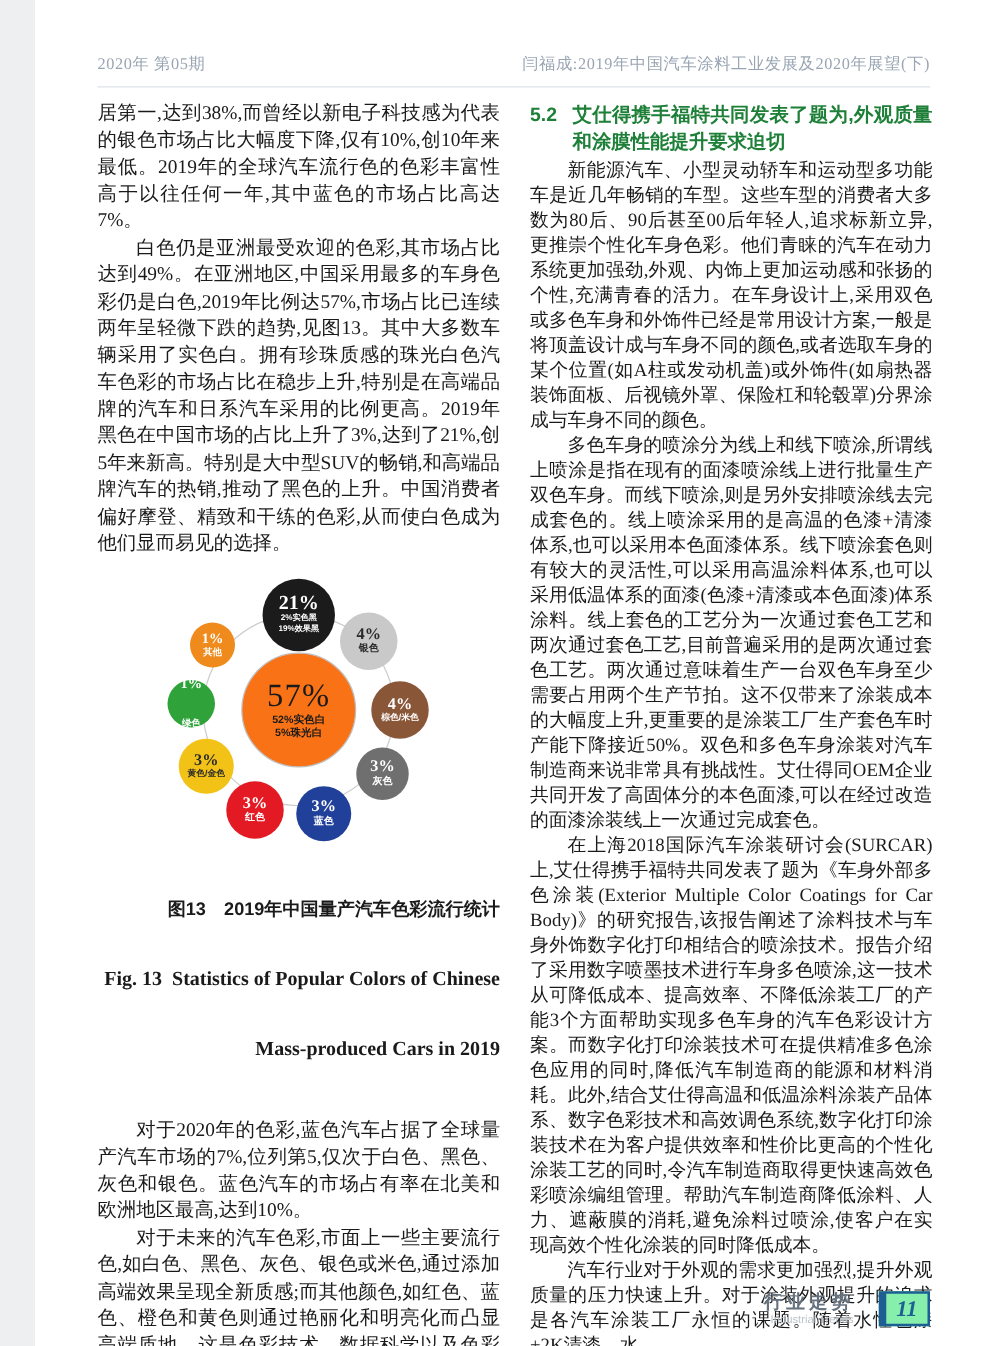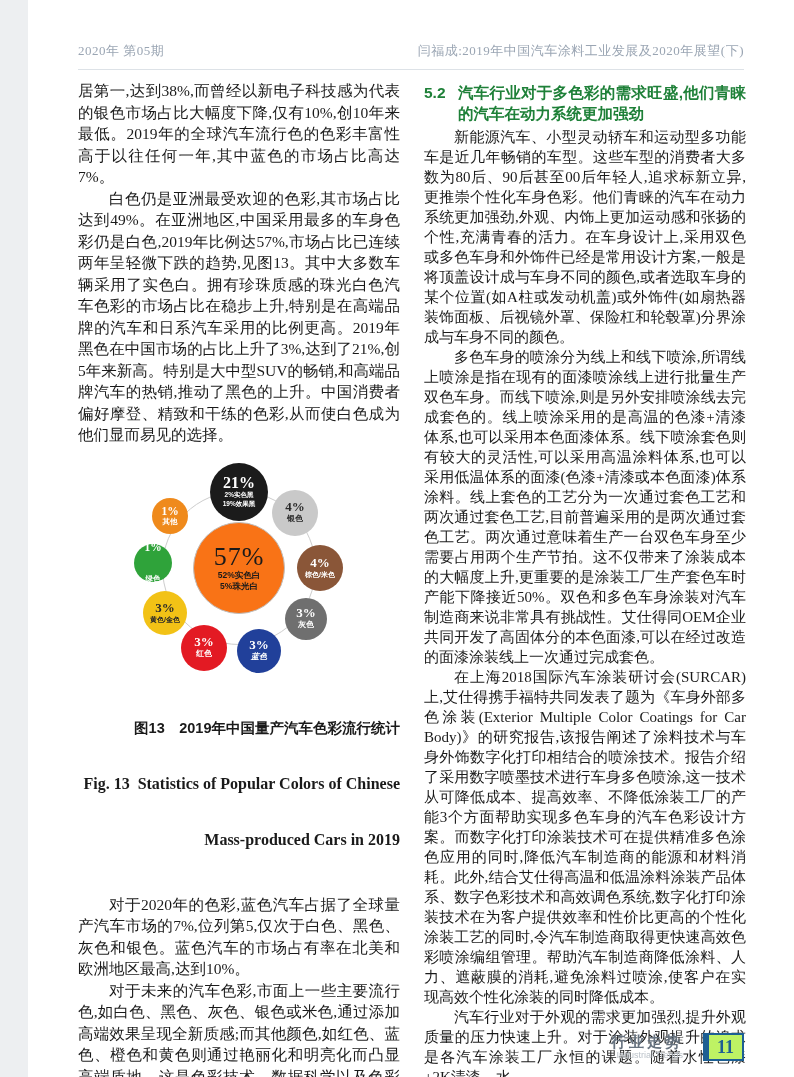--- a/index.html
+++ b/index.html
@@ -39,22 +39,22 @@
   .caption{text-align:right;font-weight:bold;white-space:pre-wrap;margin:2px 0 8px 0;}
   .caption .cn{font-family:"Liberation Sans",sans-serif;font-size:14.5px;line-height:20px;}
   .caption .en{font-family:"Liberation Serif",serif;font-size:16px;line-height:20px;}
 
   
   .footer{position:absolute;right:50px;bottom:16px;display:flex;align-items:center;}
   .footer-label{text-align:right;margin-right:20px;}
   .footer-cn{font-family:"Liberation Sans",sans-serif;font-weight:bold;font-size:15px;
              color:#66727f;letter-spacing:3px;line-height:16px;}
   .footer-en{font-family:"Liberation Sans",sans-serif;font-size:9px;color:#bcc3ca;line-height:11px;}
-  .page-box{border:2px solid #1d5f93;border-left-width:6px;background:#bef264;color:#1d5f93;
-            font-family:"Liberation Serif",serif;font-weight:bold;
+  .page-box{border:2px solid #1d5f93;border-left-width:6px;background:#86efac;color:#1d5f93;
+            font-family:"Liberation Serif",serif;font-style:italic;font-weight:bold;
             font-size:18px;line-height:24px;padding:0 8px;}
 </style>
 </head>
 <body>
 
 <div class="page">
   <div class="edge-strip"></div>
 
   <div class="header">
     <span>2020年  第05期</span>
@@ -86,21 +86,21 @@
           <div class="bubble" style="left: 208px; top: 91px; height: 46px; width: 46px; background: rgb(138, 86, 56); color: rgb(255, 255, 255);">
             <div class="val" style="font-size: 13px;">4%</div>
             <div class="sub" style="font-size: 7px;">棕色/米色</div>
           </div>
           <div class="bubble" style="left: 196px; top: 144px; height: 42px; width: 42px; background: rgb(111, 111, 111); color: rgb(255, 255, 255);">
             <div class="val" style="font-size: 13px;">3%</div>
             <div class="sub" style="font-size: 8px;">灰色</div>
           </div>
           <div class="bubble" style="left: 148px; top: 175px; height: 44px; width: 44px; background: rgb(33, 64, 154); color: rgb(255, 255, 255);">
             <div class="val" style="font-size: 13px;">3%</div>
-            <div class="sub" style="font-size: 8px; font-style: italic;">蓝色</div>
+            <div class="sub" style="font-size: 8px;">蓝色</div>
           </div>
           <div class="bubble" style="left: 92px; top: 171px; height: 46px; width: 46px; background: rgb(227, 26, 35); color: rgb(255, 255, 255);">
             <div class="val" style="font-size: 13px;">3%</div>
             <div class="sub" style="font-size: 8px;">红色</div>
           </div>
           <div class="bubble" style="left: 54px; top: 137px; height: 44px; width: 44px; background: rgb(242, 194, 22); color: rgb(42, 42, 42);">
             <div class="val" style="font-size: 13px;">3%</div>
             <div class="sub" style="font-size: 7px;">黄色/金色</div>
           </div>
           <div class="bubble" style="left: 45px; top: 90px; height: 38px; width: 38px; background: rgb(47, 163, 58); color: rgb(255, 255, 255);">
@@ -120,21 +120,21 @@
       </div>
 
       <p class="indent">对于2020年的色彩,蓝色汽车占据了全球量产汽车市场的7%,位列第5,仅次于白色、黑色、灰色和银色。蓝色汽车的市场占有率在北美和欧洲地区最高,达到10%。</p>
       <p class="indent">对于未来的汽车色彩,市面上一些主要流行色,如白色、黑色、灰色、银色或米色,通过添加高端效果呈现全新质感;而其他颜色,如红色、蓝色、橙色和黄色则通过艳丽化和明亮化而凸显高端质地。这是色彩技术、数据科学以及色彩艺术的完美结合。汽车的色彩研究,要根据年龄、职业、生活方式、个性、生活环境等要素探究人们偏好特定色彩的动因,从而可以更好地预测色彩的趋势。</p>
 
     </div>
 
     <div class="col col-right">
       <div class="section-heading">
         <span class="sec-num">5.2</span>
-        <span class="sec-text">汽车行业对于多色彩的需求旺盛,他们青睐的汽车在动力系统更加强劲</span>
+        <span class="sec-text">艾仕得携手福特共同发表了题为,外观质量和涂膜性能提升要求迫切</span>
       </div>
       <p class="indent">新能源汽车、小型灵动轿车和运动型多功能车是近几年畅销的车型。这些车型的消费者大多数为80后、90后甚至00后年轻人,追求标新立异,更推崇个性化车身色彩。他们青睐的汽车在动力系统更加强劲,外观、内饰上更加运动感和张扬的个性,充满青春的活力。在车身设计上,采用双色或多色车身和外饰件已经是常用设计方案,一般是将顶盖设计成与车身不同的颜色,或者选取车身的某个位置(如A柱或发动机盖)或外饰件(如扇热器装饰面板、后视镜外罩、保险杠和轮毂罩)分界涂成与车身不同的颜色。</p>
       <p class="indent">多色车身的喷涂分为线上和线下喷涂,所谓线上喷涂是指在现有的面漆喷涂线上进行批量生产双色车身。而线下喷涂,则是另外安排喷涂线去完成套色的。线上喷涂采用的是高温的色漆+清漆体系,也可以采用本色面漆体系。线下喷涂套色则有较大的灵活性,可以采用高温涂料体系,也可以采用低温体系的面漆(色漆+清漆或本色面漆)体系涂料。线上套色的工艺分为一次通过套色工艺和两次通过套色工艺,目前普遍采用的是两次通过套色工艺。两次通过意味着生产一台双色车身至少需要占用两个生产节拍。这不仅带来了涂装成本的大幅度上升,更重要的是涂装工厂生产套色车时产能下降接近50%。双色和多色车身涂装对汽车制造商来说非常具有挑战性。艾仕得同OEM企业共同开发了高固体分的本色面漆,可以在经过改造的面漆涂装线上一次通过完成套色。</p>
       <p class="indent">在上海2018国际汽车涂装研讨会(SURCAR)上,艾仕得携手福特共同发表了题为《车身外部多色涂装(Exterior Multiple Color Coatings for Car Body)》的研究报告,该报告阐述了涂料技术与车身外饰数字化打印相结合的喷涂技术。报告介绍了采用数字喷墨技术进行车身多色喷涂,这一技术从可降低成本、提高效率、不降低涂装工厂的产能3个方面帮助实现多色车身的汽车色彩设计方案。而数字化打印涂装技术可在提供精准多色涂色应用的同时,降低汽车制造商的能源和材料消耗。此外,结合艾仕得高温和低温涂料涂装产品体系、数字色彩技术和高效调色系统,数字化打印涂装技术在为客户提供效率和性价比更高的个性化涂装工艺的同时,令汽车制造商取得更快速高效色彩喷涂编组管理。帮助汽车制造商降低涂料、人力、遮蔽膜的消耗,避免涂料过喷涂,使客户在实现高效个性化涂装的同时降低成本。</p>
       <p class="indent">汽车行业对于外观的需求更加强烈,提升外观质量的压力快速上升。对于涂装外观提升的追求是各汽车涂装工厂永恒的课题。随着水性色漆+2K清漆、水</p>
     </div>
 
   </div>
 
   <div class="footer">

